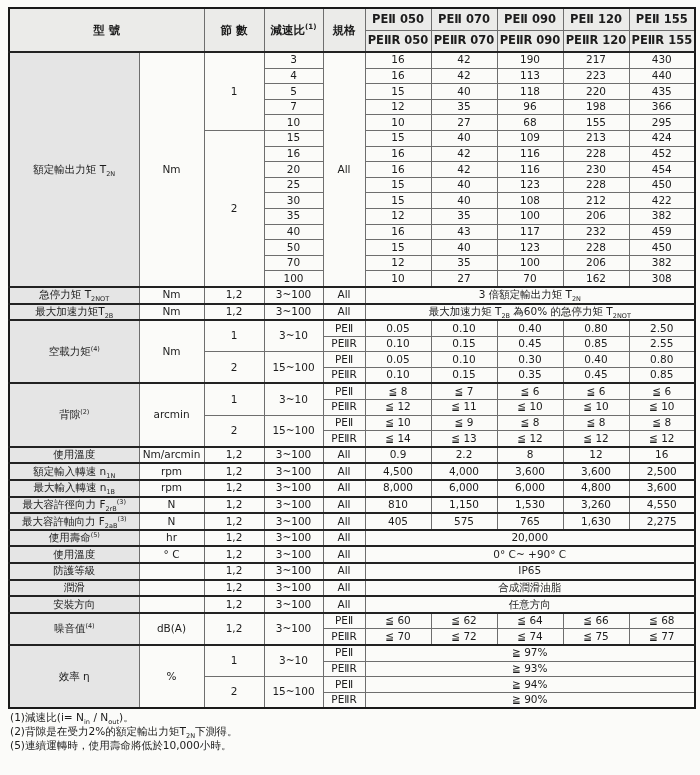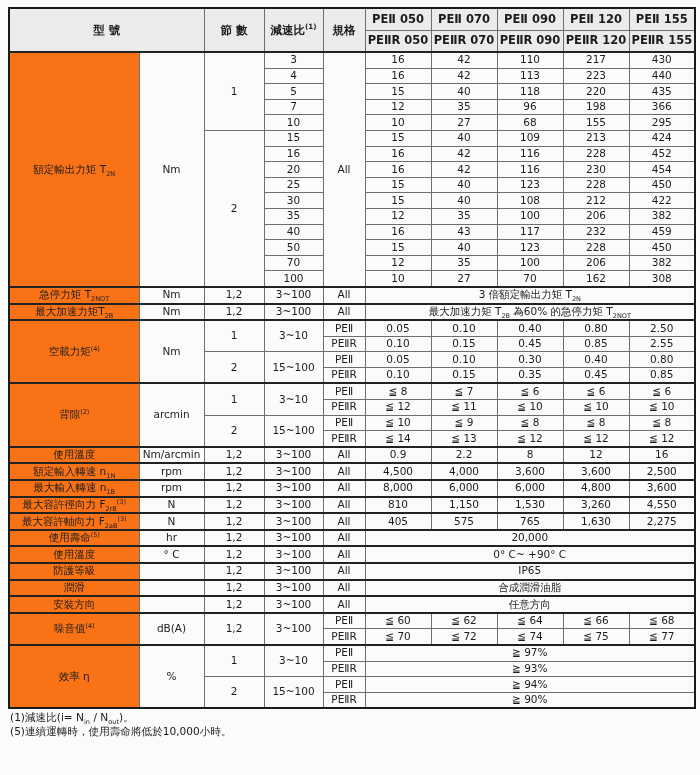--- a/index.html
+++ b/index.html
@@ -31,21 +31,21 @@
     white-space:nowrap;
   }
   table.spec thead th{
     background:#ebebe9;
     font-weight:bold;
     font-size:11.5px;
     height:20.5px;
   }
   table.spec thead tr:last-child th{border-bottom:1px solid #444;}
   td.lbl{
-    background:#f97316;
+    background:#e5e5e5;
     text-align:left;
     padding-left:5px;
     font-size:11px;
   }
   td.spc{font-weight:normal;font-size:10.5px;}
   tr.sep td{border-top:2px solid #222;}
   sup{font-size:0.62em;vertical-align:super;line-height:0;}
   sub{font-size:0.62em;vertical-align:sub;line-height:0;}
   .footnotes{
     position:absolute;left:10px;top:711px;width:684px;
@@ -98,21 +98,21 @@
       </thead>
     <tbody>
         <tr class="sep">
           <td rowspan="15" class="lbl">額定輸出力矩 T<sub>2N</sub></td>
           <td rowspan="15">Nm</td>
           <td rowspan="5">1</td>
           <td>3</td>
           <td rowspan="15" class="spc">All</td>
           <td>16</td>
           <td>42</td>
-          <td>110</td>
+          <td>190</td>
           <td>217</td>
           <td>430</td>
         </tr>
         <tr>
           <td>4</td>
           <td>16</td>
           <td>42</td>
           <td>113</td>
           <td>223</td>
           <td>440</td>
@@ -453,15 +453,16 @@
           <td colspan="5">≧ 94%</td>
         </tr>
         <tr>
           <td class="spc">PEⅡR</td>
           <td colspan="5">≧ 90%</td>
         </tr>
       </tbody>
   </table>
   <div class="footnotes">
       <div class="fn">(1)減速比(i= N<sub>in</sub> / N<sub>out</sub>)。</div>
+      <div class="fn">(2)背隙是在受力2%的額定輸出力矩T<sub>2N</sub>下測得。</div>
       <div class="fn">(5)連續運轉時，使用壽命將低於10,000小時。</div>
     </div>
 </div>
 
 </body></html>

